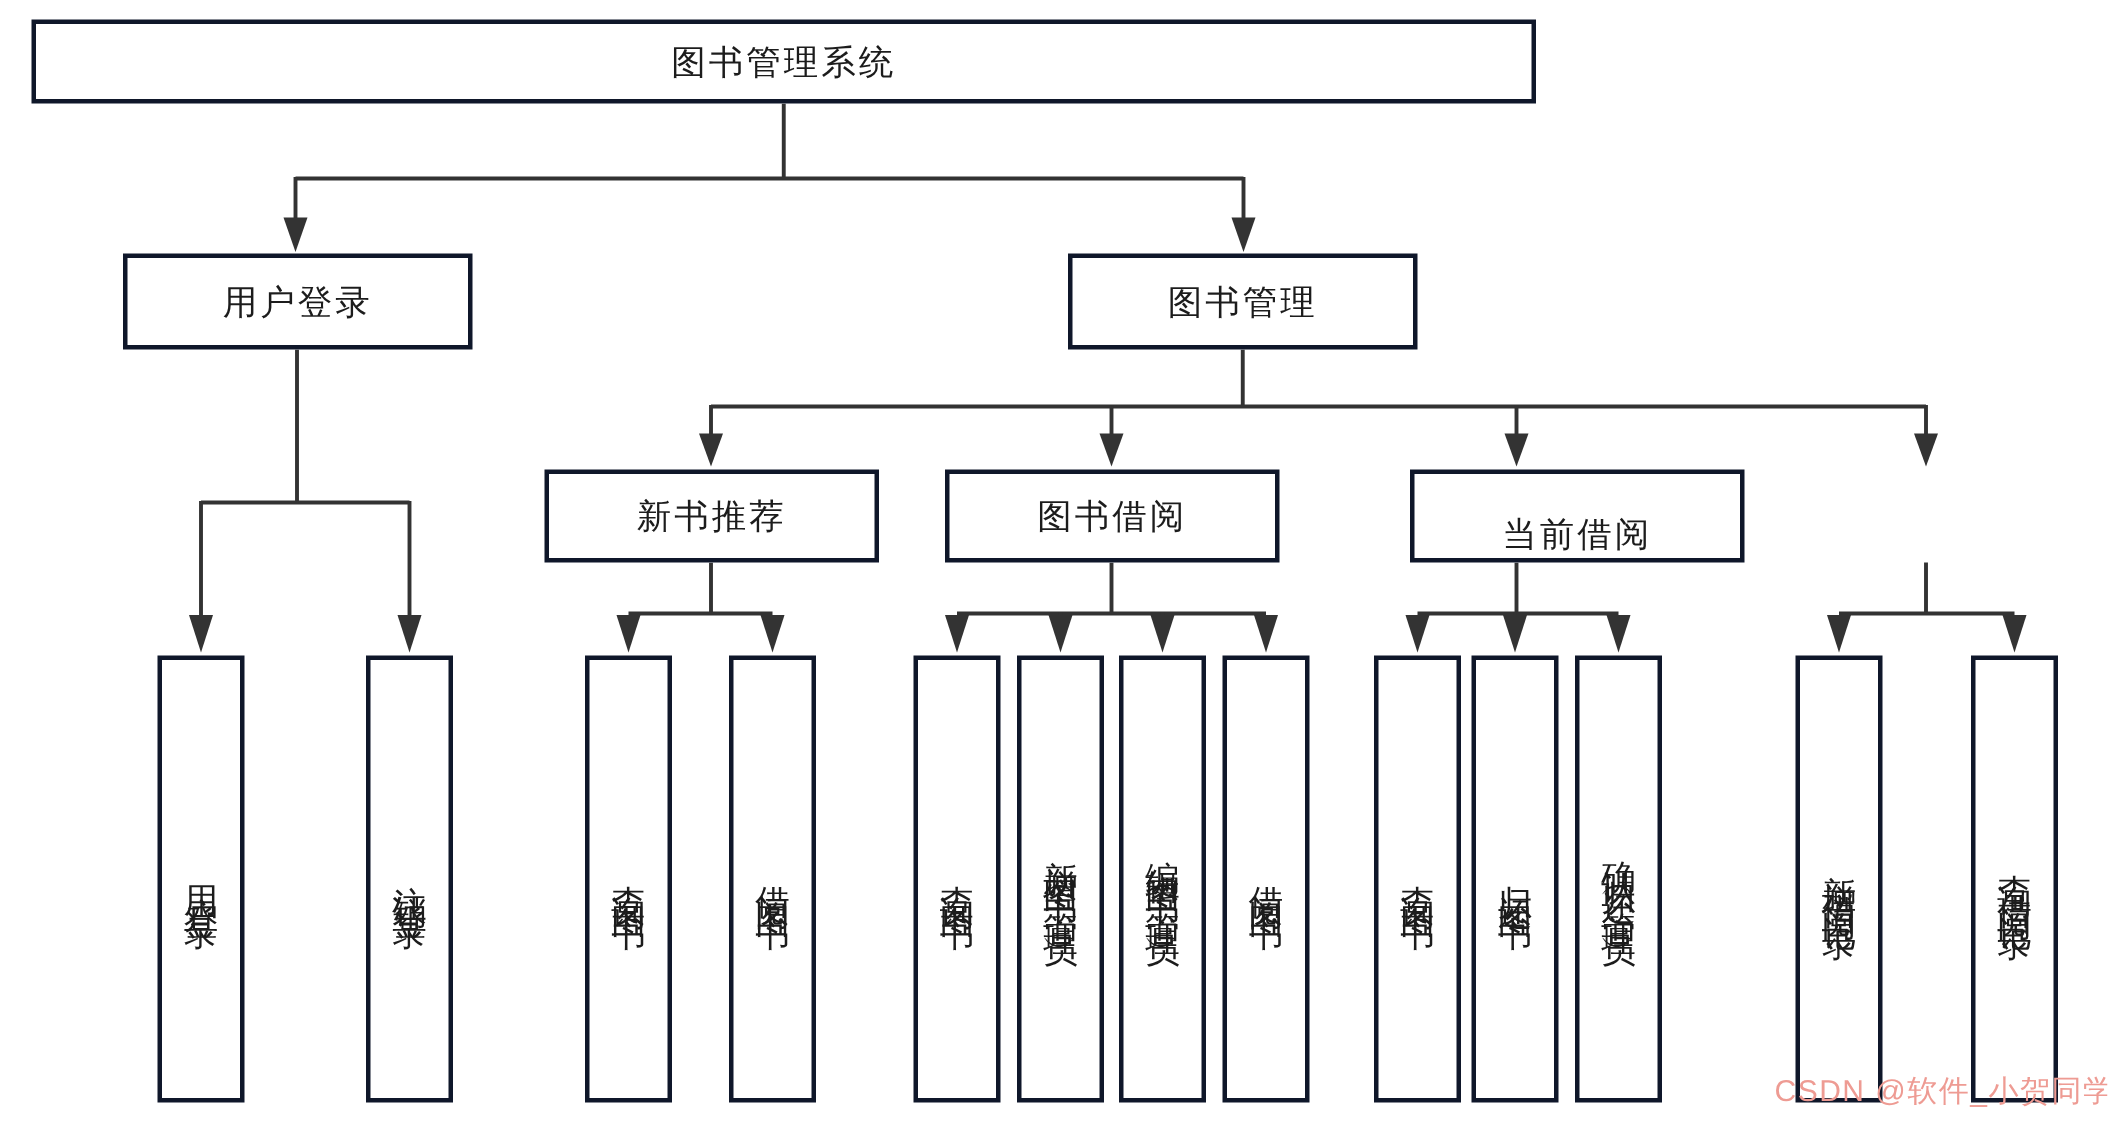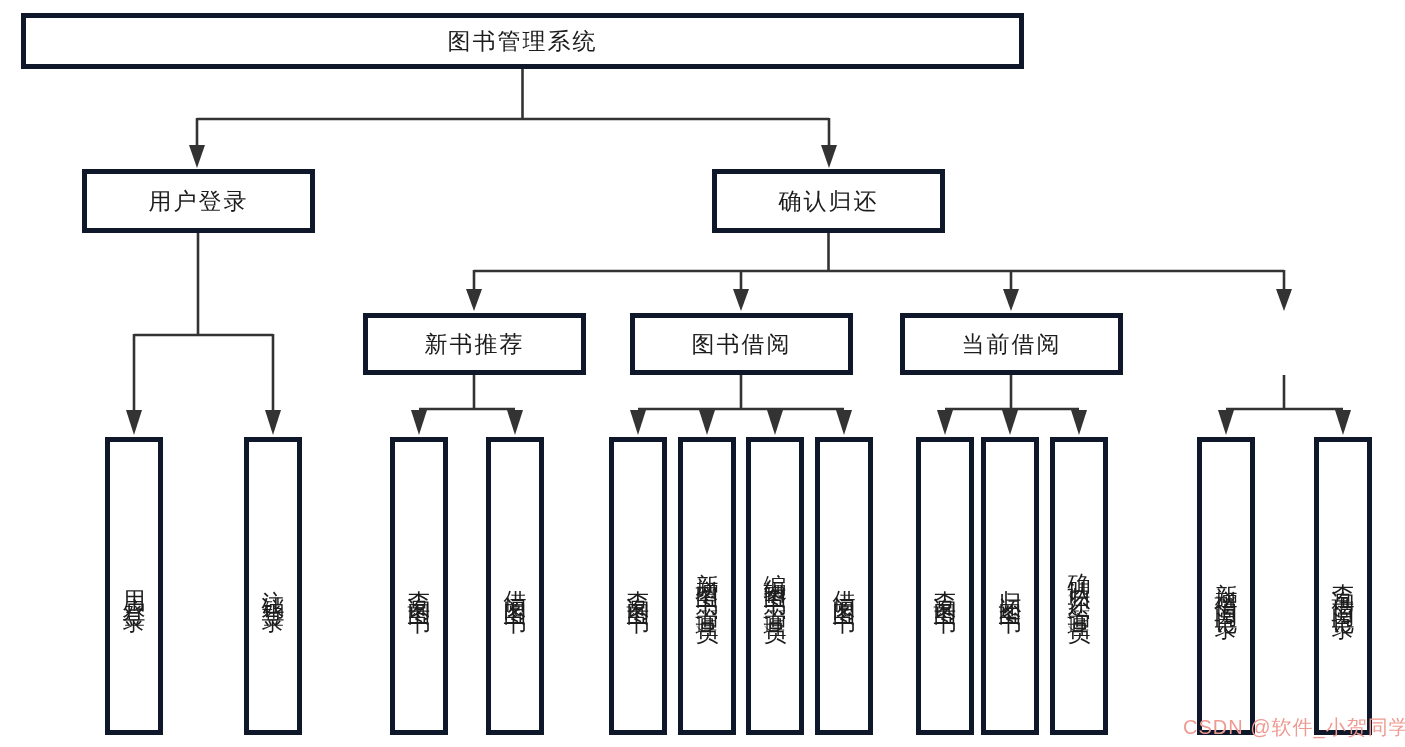--- a/index.html
+++ b/index.html
@@ -8,21 +8,21 @@
     width:1405px;height:747px;
     background:#fff;
     font-family:"Liberation Sans", sans-serif;
     color:#1c1c1c;
     overflow:hidden;
   }
   #wires{position:absolute;left:0;top:0;z-index:1;}
   .box{
     position:absolute;
     box-sizing:border-box;
-    border:5px solid #0f172a;
+    border:3px solid #0f172a;
     background:#fff;
     display:flex;
     align-items:center;
     justify-content:center;
     z-index:2;
     font-size:23px;
     letter-spacing:2px;
   }
   .lv1{left:21px;top:13px;width:1003px;height:56px;}
   .lv2{top:169px;width:233px;height:64px;}
@@ -109,30 +109,30 @@
   </svg>
 
   <div class="box lv1">
     <span>图书管理系统</span>
   </div>
 
   <div class="box lv2" style="left:82px;">
     <span>用户登录</span>
   </div>
   <div class="box lv2" style="left:712px;">
-    <span>确认归还</span>
+    <span>图书管理</span>
   </div>
 
   <div class="box lv3" style="left:363px;text-align:right;">
     <span>新书推荐</span>
   </div>
   <div class="box lv3" style="left:630px;font-family:Liberation Serif, serif;">
     <span>图书借阅</span>
   </div>
-  <div class="box lv3" style="left:900px;">
+  <div class="box lv3" style="left:940px;align-items:flex-end;">
     <span>当前借阅</span>
   </div>
 
   <div class="box leaf" style="left:105px;">
     <span class="vtext">用户登录</span>
   </div>
   <div class="box leaf" style="left:244px;">
     <span class="vtext">注销登录</span>
   </div>
 

